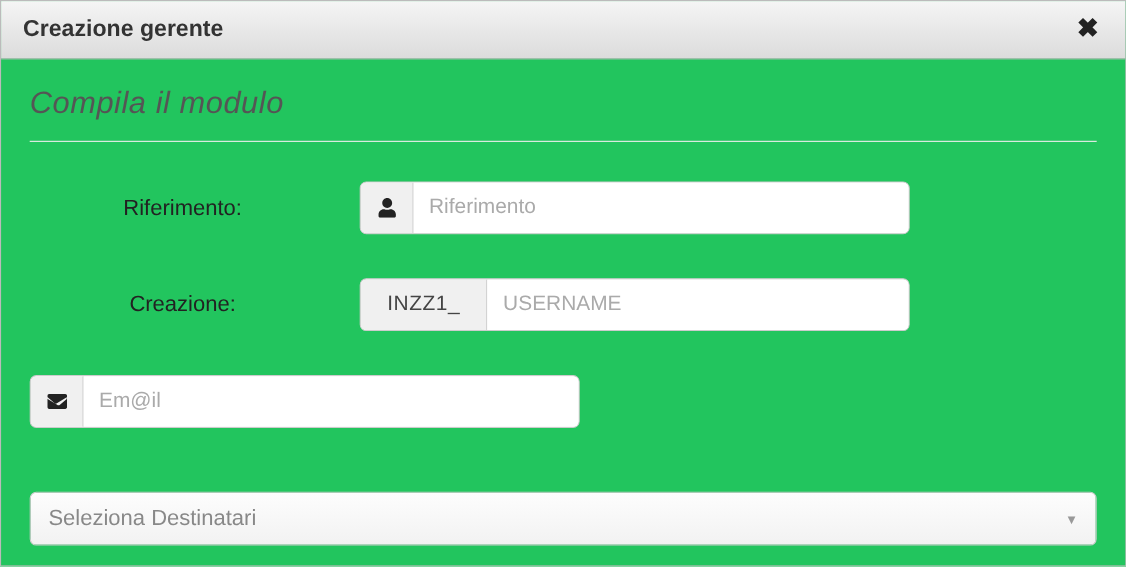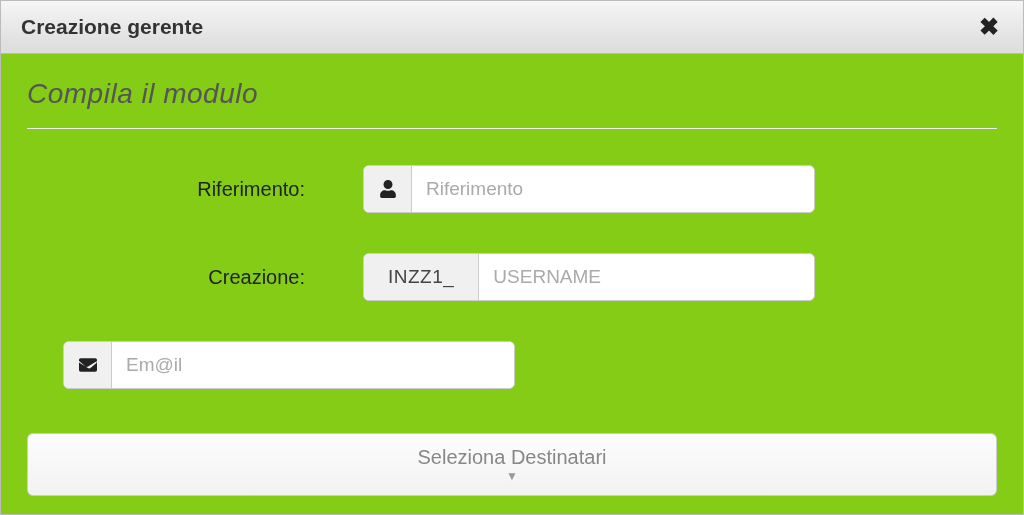--- a/index.html
+++ b/index.html
@@ -11,21 +11,21 @@
     font-family: Arial, Helvetica, sans-serif;
     background: #fff;
     width: 1024px;
     height: 515px;
     overflow: hidden;
   }
   .dialog {
     width: 100%;
     height: 100%;
     border: 1px solid #bbb;
-    background: #84cc16;
+    background: #22c55e;
     display: flex;
     flex-direction: column;
   }
   .titlebar {
     background: linear-gradient(to bottom, #f5f5f5 0%, #e8e8e8 50%, #dcdcdc 100%);
     border-bottom: 1px solid #bbb;
     padding: 14px 20px;
     display: flex;
     align-items: center;
     justify-content: space-between;
@@ -60,33 +60,32 @@
     font-family: "Comic Sans MS", "Segoe Script", cursive, Arial;
     font-weight: 400;
   }
   .form-row {
     display: flex;
     align-items: center;
     margin-bottom: 40px;
   }
   .form-label {
     width: 300px;
-    text-align: right;
+    text-align: center;
     padding-right: 22px;
     font-size: 20px;
     color: #222;
   }
   .input-group {
     display: flex;
-    width: 452px;
+    width: 500px;
     border: 1px solid #ccc;
     border-radius: 6px;
     overflow: hidden;
     background: #fff;
-    margin-left: 36px;
   }
   .input-addon {
     background: #f0f0f0;
     border-right: 1px solid #ccc;
     display: flex;
     align-items: center;
     justify-content: center;
     min-width: 48px;
     padding: 0 12px;
     font-size: 18px;
@@ -120,21 +119,20 @@
     border: 1px solid #ccc;
     border-radius: 6px;
     background: linear-gradient(to bottom, #fdfdfd, #f2f2f2);
     padding: 12px 16px;
     font-size: 20px;
     color: #888;
     display: flex;
     align-items: center;
     justify-content: space-between;
     cursor: pointer;
-    flex-direction: column;
   }
   .chevron {
     font-size: 12px;
     color: #999;
   }
   svg.icon {
     width: 18px;
     height: 18px;
     fill: #222;
   }

